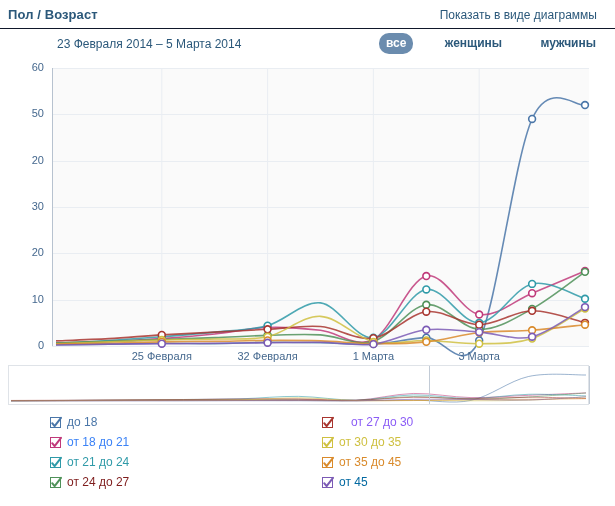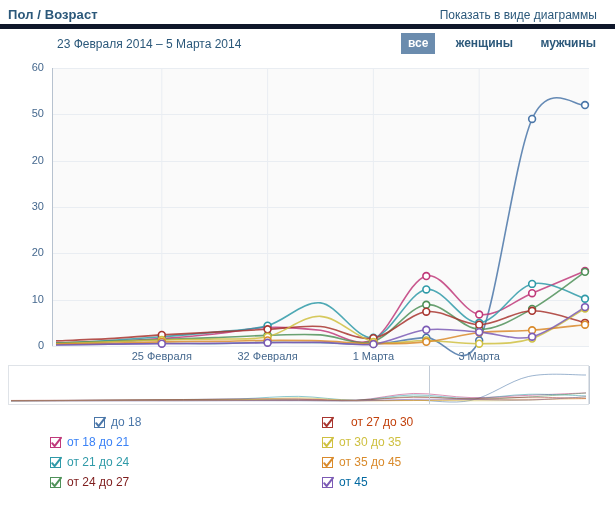--- a/index.html
+++ b/index.html
@@ -9,21 +9,21 @@
     font-family:"Liberation Sans", sans-serif;
     font-size:12px;
     color:#45688e;
     overflow:hidden;
   }
   .page{position:relative;width:615px;height:506px;}
 
   
   .header{
     position:absolute;left:0;top:0;width:615px;height:29px;
-    border-bottom:5px solid #0f172a;
+    border-bottom:1px solid #0f172a;
     box-sizing:border-box;
     padding-left:24px;
   }
   .header-title{
     position:absolute;left:8px;top:7px;
     font-size:13px;font-weight:bold;color:#2b587a;
     letter-spacing:0.1px;
   }
   .header-link{
     position:absolute;right:18px;top:8px;
@@ -34,22 +34,22 @@
   .subbar{position:absolute;left:0;top:29px;width:615px;height:29px;}
   .daterange{
     position:absolute;left:57px;top:8px;
     font-size:12px;color:#2b587a;font-weight:normal;
   }
   .seg-group{position:absolute;right:12px;top:4px;height:21px;}
   .seg{
     display:inline-block;
     font-size:12px;font-weight:bold;color:#2b587a;
     padding:3px 7px 4px 7px;
-    margin-left:10px;
-    border-radius:0;
+    margin-left:21px;
+    border-radius:10px;
     cursor:pointer;
     vertical-align:top;
   }
   .seg.active{background:#6b8cae;color:#ffffff;font-weight:bold;}
 
   
   .chart-wrap{
     position:absolute;left:8px;top:60px;width:599px;height:340px;
   }
   .plot-bg{
@@ -243,21 +243,21 @@
         <path d="M2.00,34.45 C11.58,34.41 40.33,34.31 59.50,34.20 C78.67,34.09 97.83,33.92 117.00,33.80 C136.17,33.68 155.33,33.60 174.50,33.50 C193.67,33.40 212.83,33.30 232.00,33.20 C251.17,33.10 270.33,32.74 289.50,32.90 C308.67,33.06 327.83,34.42 347.00,34.15 C366.17,33.88 385.33,31.54 404.50,31.30 C423.67,31.06 442.83,32.72 462.00,32.70 C481.17,32.68 500.33,31.23 519.50,31.20 C538.67,31.17 567.42,32.28 577.00,32.50" fill="none" stroke="#a8352f" stroke-width="1" stroke-opacity="0.55"></path>
         <path d="M2.00,34.75 C11.58,34.72 40.33,34.62 59.50,34.55 C78.67,34.48 97.83,34.40 117.00,34.35 C136.17,34.30 155.33,34.31 174.50,34.25 C193.67,34.19 212.83,34.41 232.00,34.00 C251.17,33.59 270.33,31.71 289.50,31.80 C308.67,31.89 327.83,34.12 347.00,34.55 C366.17,34.98 385.33,34.37 404.50,34.40 C423.67,34.43 442.83,34.78 462.00,34.75 C481.17,34.72 500.33,34.83 519.50,34.20 C538.67,33.57 567.42,31.49 577.00,30.95" fill="none" stroke="#cfc041" stroke-width="1" stroke-opacity="0.55"></path>
         <path d="M2.00,34.80 C11.58,34.78 40.33,34.74 59.50,34.70 C78.67,34.66 97.83,34.58 117.00,34.55 C136.17,34.52 155.33,34.52 174.50,34.50 C193.67,34.48 212.83,34.41 232.00,34.40 C251.17,34.39 270.33,34.39 289.50,34.45 C308.67,34.51 327.83,34.73 347.00,34.75 C366.17,34.77 385.33,34.75 404.50,34.55 C423.67,34.35 442.83,33.76 462.00,33.55 C481.17,33.34 500.33,33.44 519.50,33.30 C538.67,33.16 567.42,32.80 577.00,32.70" fill="none" stroke="#d98a2b" stroke-width="1" stroke-opacity="0.55"></path>
         <path d="M2.00,34.90 C11.58,34.88 40.33,34.82 59.50,34.80 C78.67,34.77 97.83,34.77 117.00,34.75 C136.17,34.73 155.33,34.72 174.50,34.70 C193.67,34.68 212.83,34.67 232.00,34.65 C251.17,34.63 270.33,34.58 289.50,34.60 C308.67,34.63 327.83,35.02 347.00,34.80 C366.17,34.57 385.33,33.47 404.50,33.25 C423.67,33.03 442.83,33.38 462.00,33.50 C481.17,33.63 500.33,34.45 519.50,34.00 C538.67,33.55 567.42,31.33 577.00,30.80" fill="none" stroke="#7b5ab5" stroke-width="1" stroke-opacity="0.55"></path>
       </svg>
     <div class="range-window" id="range-window" style="left: 419.775px; width: 159.225px;"></div>
   </div>
 
   <div class="legend">
     <div class="legend-col left" id="legend-left">
-        <div class="legend-item" style="color: rgb(74, 118, 168); margin-left: 44px;">
+        <div class="legend-item" style="color: rgb(74, 118, 168);">
           <span class="legend-check">
             <svg width="13" height="14" viewBox="0 0 13 14">
               <path d="M2.2 7.2 L4.6 10.2 L11 1.8" fill="none" stroke="#4a76a8" stroke-width="2" stroke-linecap="round" stroke-linejoin="round"></path>
             </svg>
           </span>
           <span class="legend-label" style="color: rgb(74, 118, 168);">до 18</span>
         </div>
         <div class="legend-item" style="color: rgb(192, 57, 122);">
           <span class="legend-check">
             <svg width="13" height="14" viewBox="0 0 13 14">
@@ -283,21 +283,21 @@
           <span class="legend-label" style="color: #7f1d1d;">от 24 до 27</span>
         </div>
       </div>
     <div class="legend-col right" id="legend-right">
         <div class="legend-item" style="color: rgb(168, 53, 47);">
           <span class="legend-check">
             <svg width="13" height="14" viewBox="0 0 13 14">
               <path d="M2.2 7.2 L4.6 10.2 L11 1.8" fill="none" stroke="#a8352f" stroke-width="2" stroke-linecap="round" stroke-linejoin="round"></path>
             </svg>
           </span>
-          <span class="legend-label" style="color: #c2410c; padding-left: 12px;">от 27 до 30</span>
+          <span class="legend-label" style="color: #8b5cf6; padding-left: 12px;">от 27 до 30</span>
         </div>
         <div class="legend-item" style="color: rgb(207, 192, 65);">
           <span class="legend-check">
             <svg width="13" height="14" viewBox="0 0 13 14">
               <path d="M2.2 7.2 L4.6 10.2 L11 1.8" fill="none" stroke="#cfc041" stroke-width="2" stroke-linecap="round" stroke-linejoin="round"></path>
             </svg>
           </span>
           <span class="legend-label" style="color: rgb(207, 192, 65);">от 30 до 35</span>
         </div>
         <div class="legend-item" style="color: rgb(217, 138, 43);">

